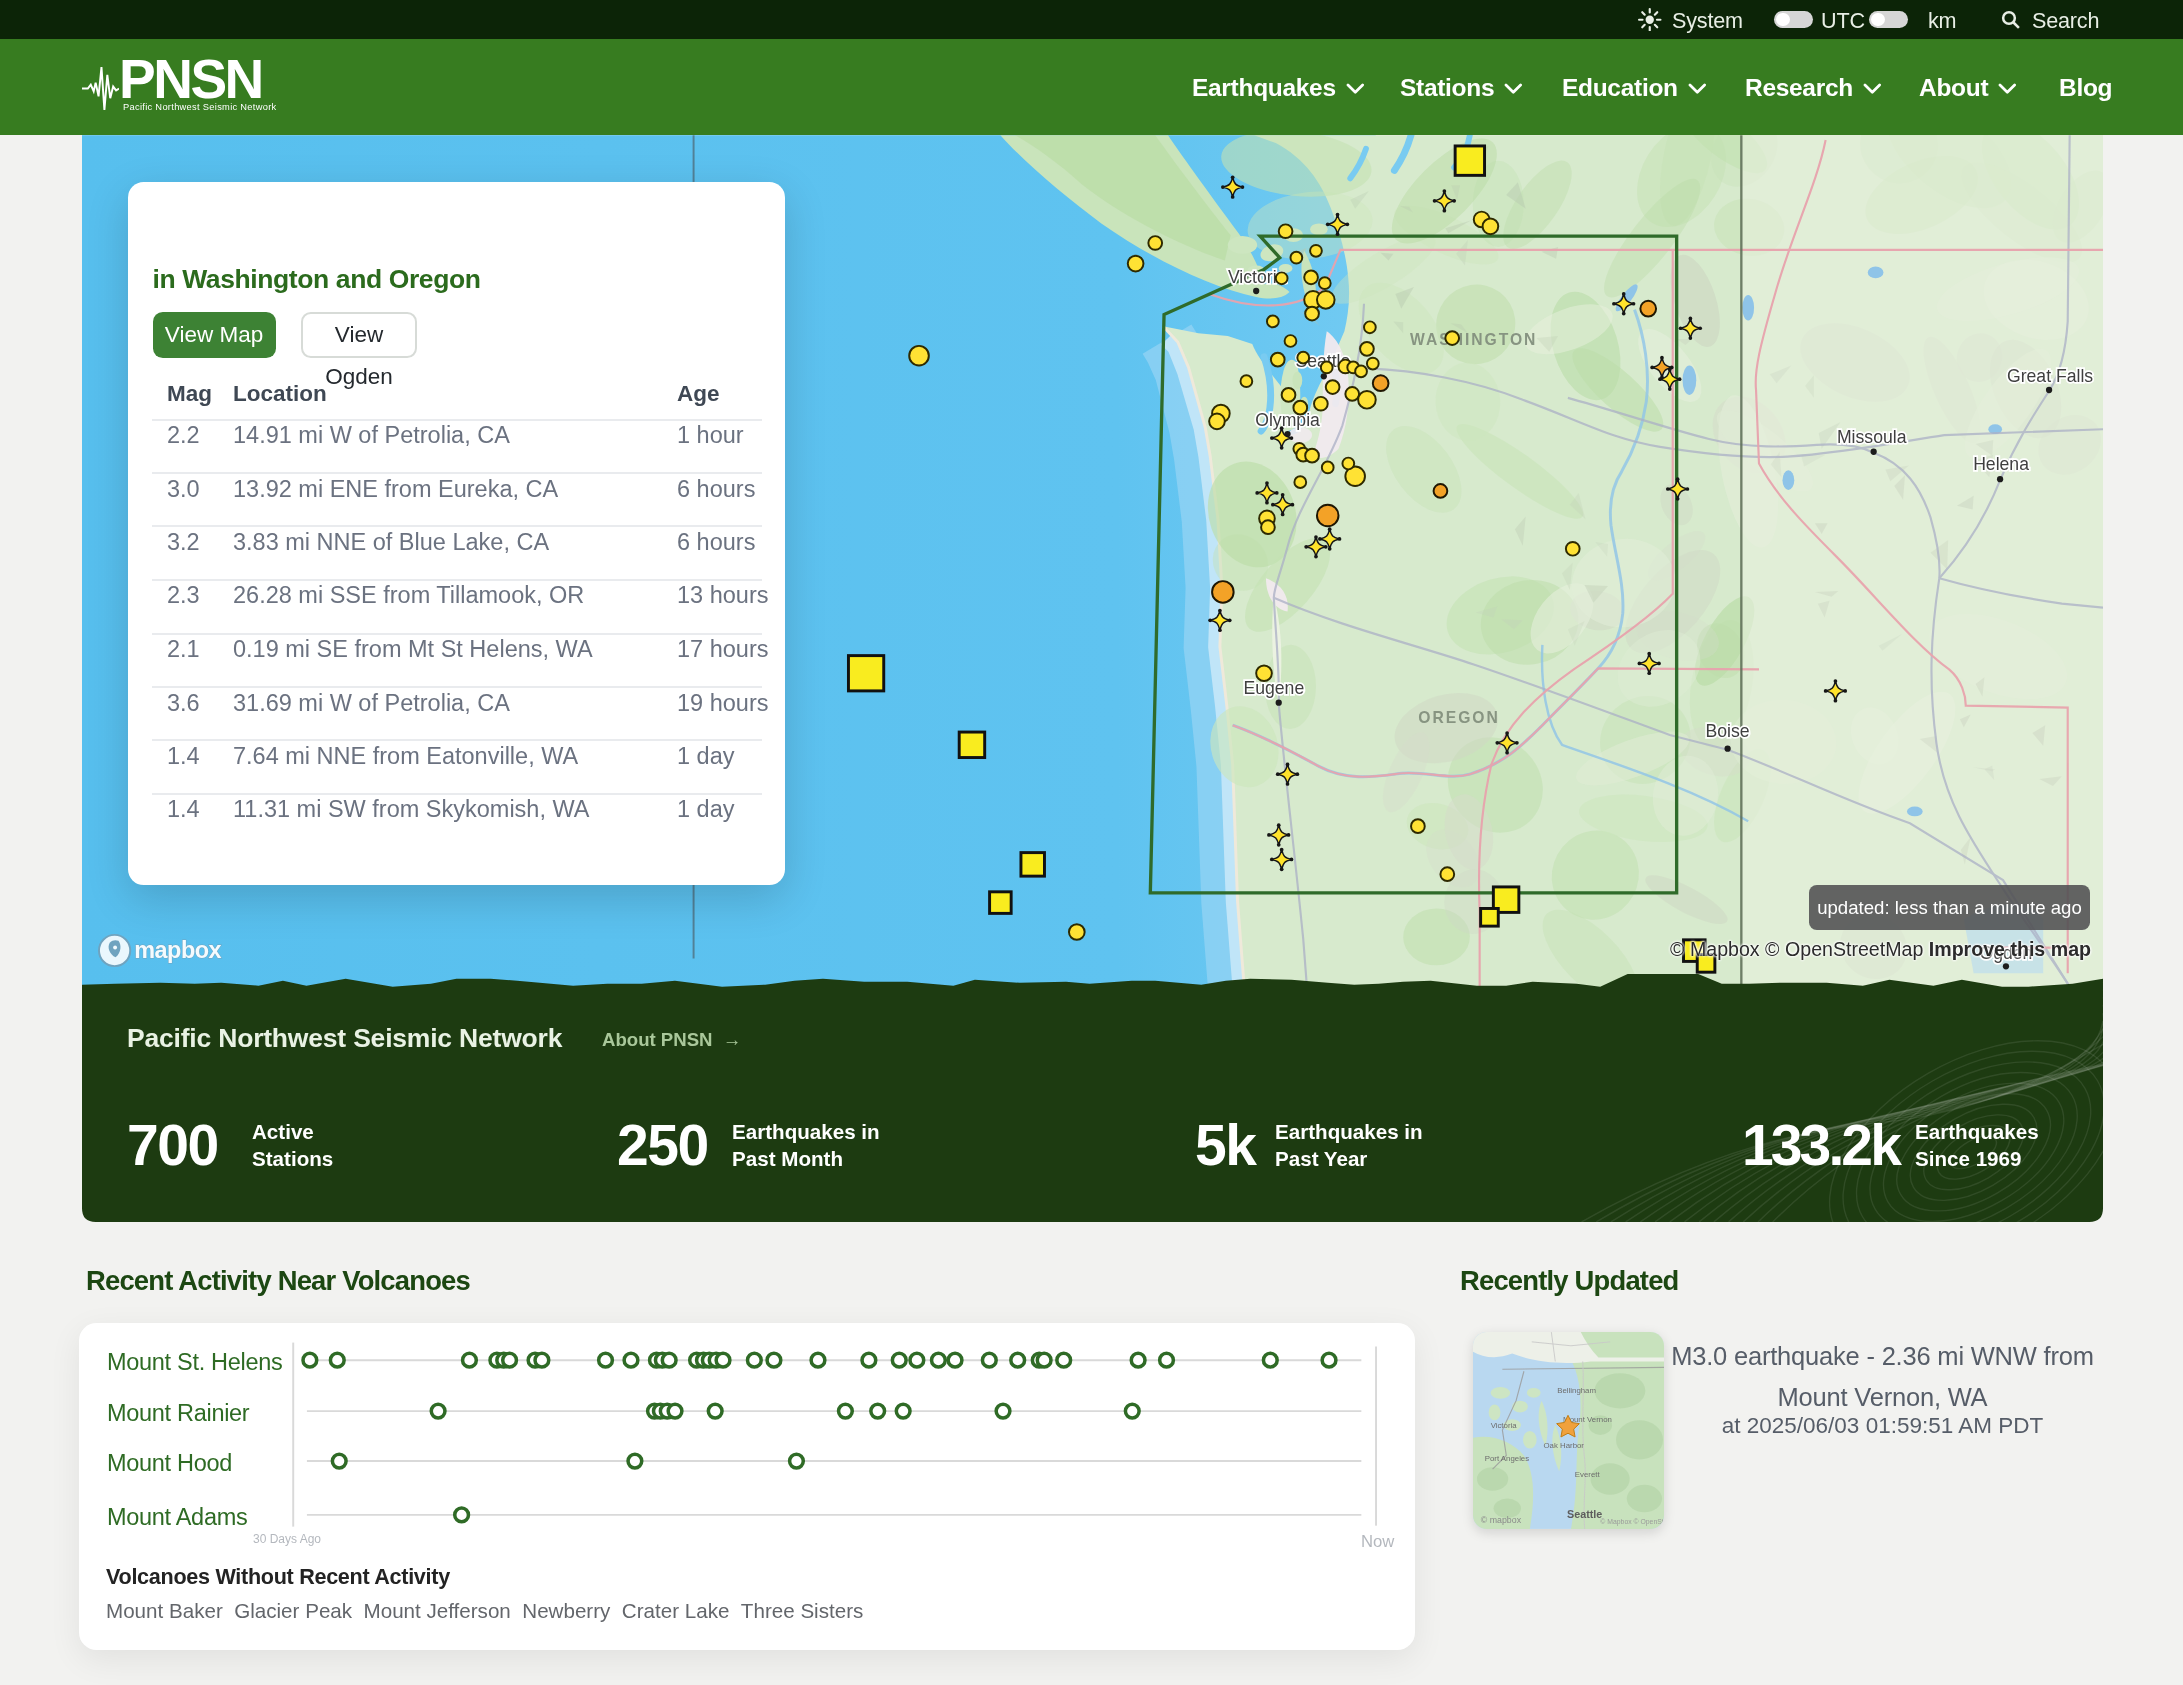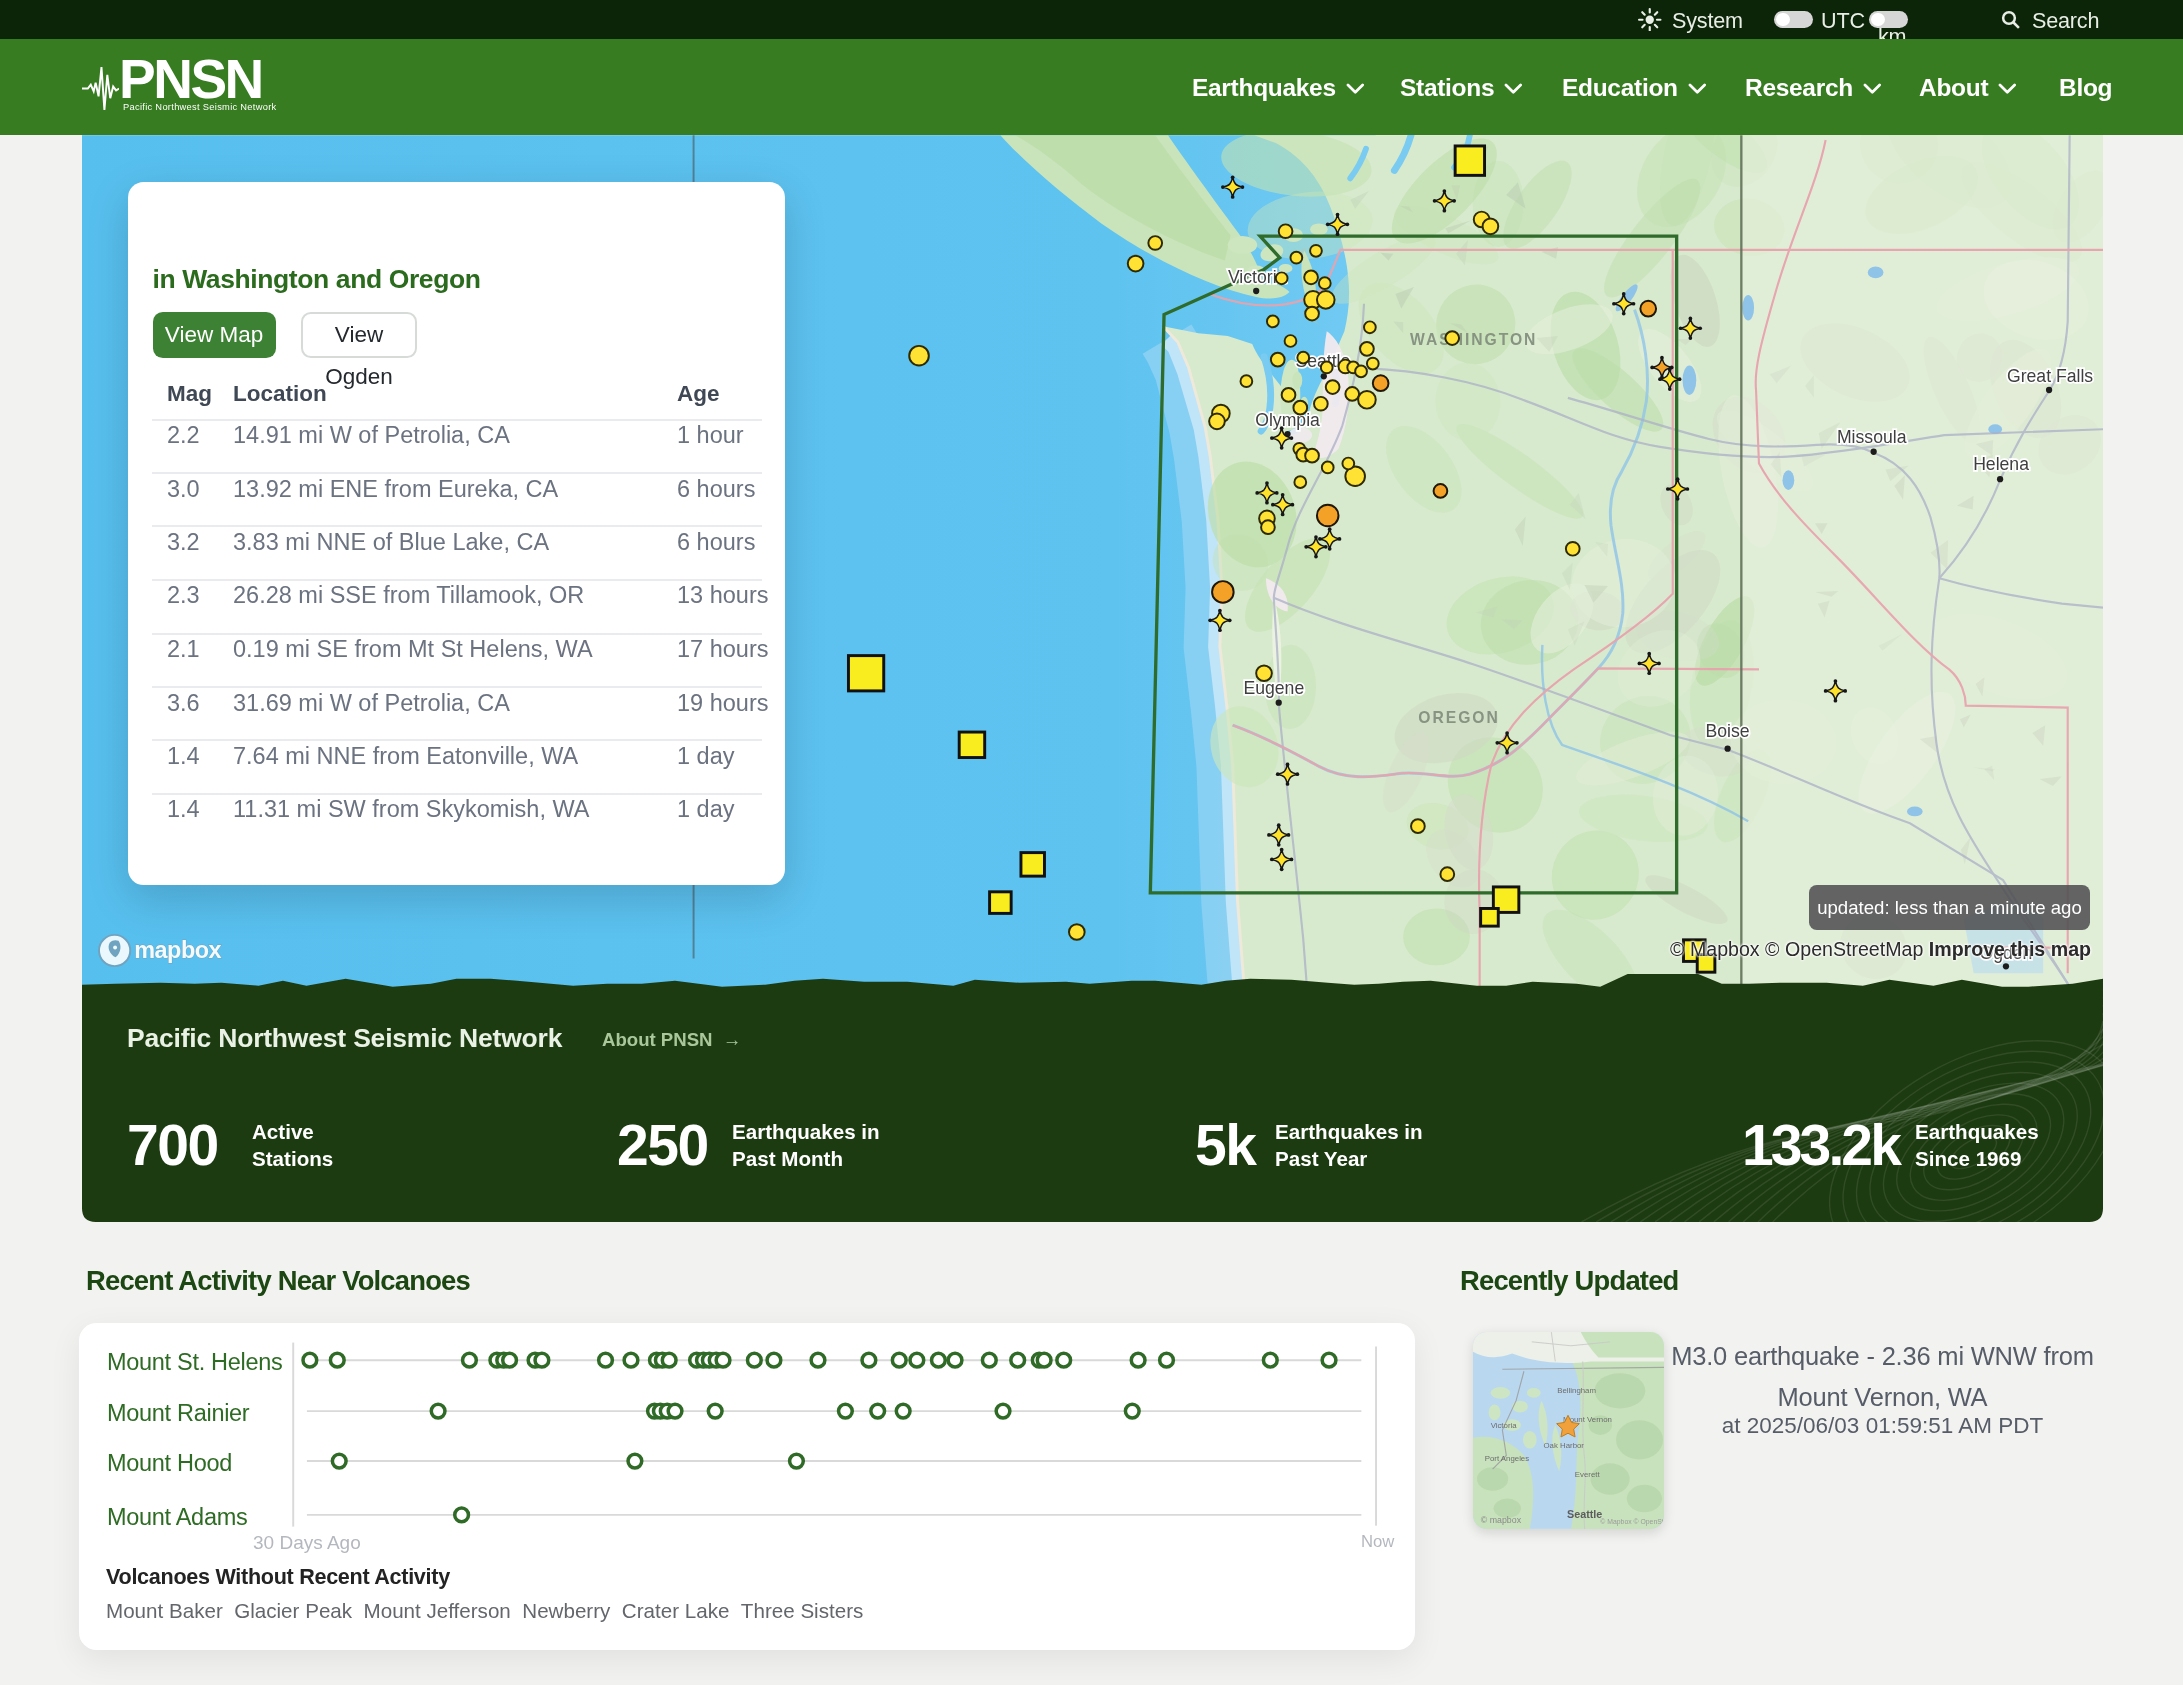--- a/index.html
+++ b/index.html
@@ -38,21 +38,21 @@
       <line x1="4.7" y1="4.7" x2="7.4" y2="7.4"></line>
         <line x1="18.6" y1="18.6" x2="21.3" y2="21.3"></line>
       <line x1="4.7" y1="21.3" x2="7.4" y2="18.6"></line>
         <line x1="18.6" y1="7.4" x2="21.3" y2="4.7"></line>
     </g>
   </svg>
   <span style="left:1672px;">System</span>
   <div class="tog" style="left:1774px;"></div>
   <span style="left:1821px;">UTC</span>
   <div class="tog" style="left:1869px;"></div>
-  <span style="left:1878px;margin-top:16px;">km</span>
+  <span style="left:1928px;">km</span>
   <svg class="abs" style="left:2000px;top:8.8px" width="21.6" height="21.6" viewBox="0 0 24 24" fill="none" stroke="#e8eee5" stroke-width="2.8">
     <circle cx="10" cy="10" r="6.5"></circle>
       <line x1="15" y1="15" x2="21" y2="21"></line>
   </svg>
   <span style="left:2032px;">Search</span>
 </div>
 
 <div class="abs nav">
   <svg class="abs" style="left:82px;top:21.6px" width="37" height="55" viewBox="0 0 38 56">
     <polyline points="0,28 6,28 9,24 12,31 14,22 17,36 20,6 23,50 26,14 29,38 32,26 35,30 38,28" fill="none" stroke="#fff" stroke-width="2"></polyline>
@@ -674,21 +674,21 @@
 <circle cx="265" cy="141" r="7" fill="#fff" stroke="#2f6b26" stroke-width="3.6"></circle>
 <circle cx="567" cy="141" r="7" fill="#fff" stroke="#2f6b26" stroke-width="3.6"></circle>
 <circle cx="732" cy="141" r="7" fill="#fff" stroke="#2f6b26" stroke-width="3.6"></circle>
 <circle cx="390" cy="196" r="7" fill="#fff" stroke="#2f6b26" stroke-width="3.6"></circle>
   </svg>
 </div>
 <div class="vlabel abs" style="left:107px;top:1349px;">Mount St. Helens</div>
 <div class="vlabel abs" style="left:107px;top:1400px;">Mount Rainier</div>
 <div class="vlabel abs" style="left:107px;top:1450px;">Mount Hood</div>
 <div class="vlabel abs" style="left:107px;top:1504px;">Mount Adams</div>
-<div class="abs" style="left:253px;top:1532px;font-size:19px;color:#b4b8be;">30 Days Ago</div>
+<div class="abs" style="left:253px;top:1532px;font-size:12px;color:#b4b8be;">30 Days Ago</div>
 <div class="abs" style="left:1361px;top:1532px;font-size:16.7px;color:#b4b8be;">Now</div>
 <div class="abs" style="left:106px;top:1564px;font-size:21.6px;font-weight:700;color:#232323;letter-spacing:-0.3px;">Volcanoes Without Recent Activity</div>
 <div class="abs" style="left:106px;top:1599px;font-size:20.6px;color:#63666b;">Mount Baker&nbsp;&nbsp;Glacier Peak&nbsp;&nbsp;Mount Jefferson&nbsp;&nbsp;Newberry&nbsp;&nbsp;Crater Lake&nbsp;&nbsp;Three Sisters</div>
 
 <svg class="abs" style="left:1473px;top:1332px;border-radius:13.7px;box-shadow:0 3.9px 11.8px rgba(0,0,0,.13);" width="191" height="197" viewBox="0 0 195 201">
   <rect width="195" height="201" fill="#b9d8f0"></rect>
   <path d="M95,20 C110,40 112,70 108,100 C104,130 108,160 100,201 L195,201 L195,20 Z" fill="#c8e2bd"></path>
   <path d="M0,0 L195,0 L195,30 L120,30 C90,34 60,30 40,22 C25,28 10,26 0,20 Z" fill="#edf0e8"></path>
   <path d="M110,0 L195,0 L195,26 L128,26 C120,18 114,8 110,0 Z" fill="#c8e2bd"></path>
   <path d="M0,108 C20,104 40,112 52,126 C62,142 64,166 58,201 L0,201 Z" fill="#c8e2bd"></path>

